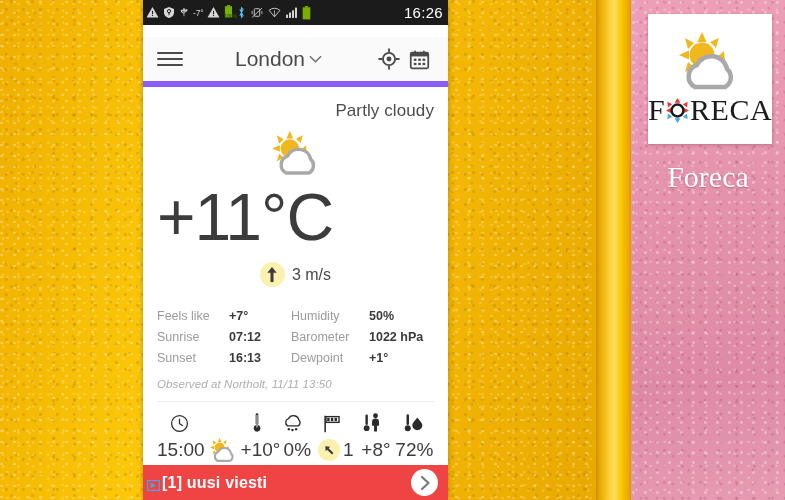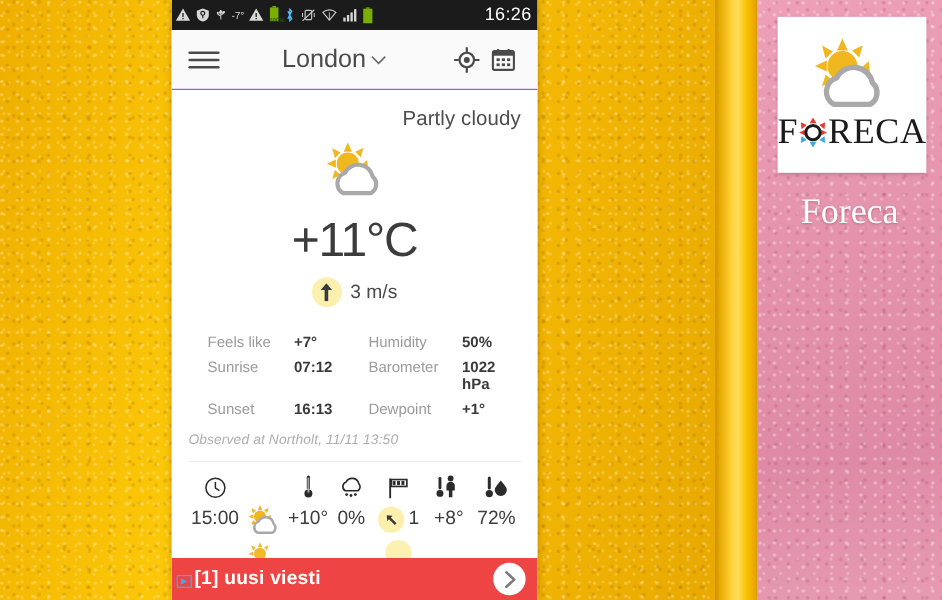--- a/index.html
+++ b/index.html
@@ -89,55 +89,55 @@
   .sb-batt-txt {
     position: absolute; bottom: 1px; left: 0; right: 0;
     text-align: center; font-size: 5px; color: #2d5a00; font-weight: bold;
   }
   .sb-batt-wrap { position: relative; display: inline-block; }
   .sb-clock { font-size: 15px; color: #FFFFFF; letter-spacing: .3px; padding-left: 3px; }
 
   
   .appbar {
     height: 50px; flex: 0 0 50px; background: #FAFAFA;
-    border-bottom: 1px solid #8b5cf6;
-    display: flex; align-items: center; padding: 0 14px;
+    border-bottom: 6px solid #8b5cf6;
+    display: flex; align-items: center; padding: 0 14px; margin-top: 12px;
   }
   .ab-burger { width: 26px; display: flex; flex-direction: column; gap: 4px; cursor: pointer; }
   .ab-burger i { display: block; height: 2px; background: #4a4a4a; border-radius: 1px; }
   .ab-city {
     flex: 1; text-align: center; display: flex;
     align-items: center; justify-content: center; gap: 4px;
     font-size: 21px; color: #4a4a4a;
   }
   .ab-act { width: 30px; display: flex; justify-content: center; align-items: center; }
 
   
   .content { flex: 1; padding: 0 14px; display: flex; flex-direction: column; overflow: hidden; }
   .cond {
     text-align: right; font-size: 17px; color: #4c4c4c;
     margin-top: 14px; letter-spacing: .1px;
   }
   .bigicon { display: flex; justify-content: center; margin-top: 6px; height: 52px; }
   .temp {
-    text-align: center; font-size: 40px; color: #3c3c3c;
-    font-weight: 300; letter-spacing: -1px; margin-top: 12px; line-height: 1.05;
+    text-align: left; font-size: 66px; color: #3c3c3c;
+    font-weight: 300; letter-spacing: -1px; margin-top: 4px; line-height: 1.05;
   }
   .wind { display: flex; align-items: center; justify-content: center; gap: 7px; margin-top: 10px; }
   .wind-dot {
     width: 25px; height: 25px; border-radius: 50%;
     background: #FCF0AE; display: flex; align-items: center; justify-content: center;
   }
   .wind-val { font-size: 16px; color: #4a4a4a; }
 
   
   .details {
     margin-top: 22px; display: grid;
     grid-template-columns: 72px 62px 78px auto;
-    row-gap: 7px; font-size: 12.5px; margin-left: 16px;
+    row-gap: 7px; font-size: 12.5px;
   }
   .d-key { color: #9b9b9b; }
   .d-val { color: #3a3a3a; font-weight: bold; }
   .observed {
     margin-top: 13px; font-size: 11.5px; color: #adadad;
     font-style: italic; letter-spacing: .1px;
   }
 
   
   .strip { margin-top: 11px; border-top: 1px solid #ECECEC; padding-top: 7px; }
@@ -145,21 +145,21 @@
   .strip-cell { text-align: center; }
   .c-time  { width: 48px; }
   .c-icon  { width: 40px; }
   .c-temp  { width: 40px; }
   .c-prec  { width: 38px; }
   .c-wind  { width: 48px; display: flex; align-items: center; justify-content: center; gap: 3px; }
   .c-feel  { width: 42px; }
   .c-hum   { width: 44px; }
   .strip-icons { height: 24px; }
   .strip-icons .strip-cell { display: flex; align-items: flex-end; justify-content: center; height: 24px; }
-  .strip-vals { height: 34px; font-size: 16px; color: #3c3c3c; }
+  .strip-vals { height: 34px; font-size: 19px; color: #3c3c3c; }
   .strip-vals .strip-cell { display: flex; align-items: center; justify-content: center; height: 34px; }
   .wind-pill {
     width: 22px; height: 22px; border-radius: 50%; background: #FCF0AE;
     display: flex; align-items: center; justify-content: center; flex: 0 0 22px;
   }
   .strip-row2 { height: 16px; overflow: hidden; opacity: .95; }
   .strip-row2 .strip-cell { display: flex; align-items: flex-start; justify-content: center; height: 16px; }
 
   
   .adbar {

